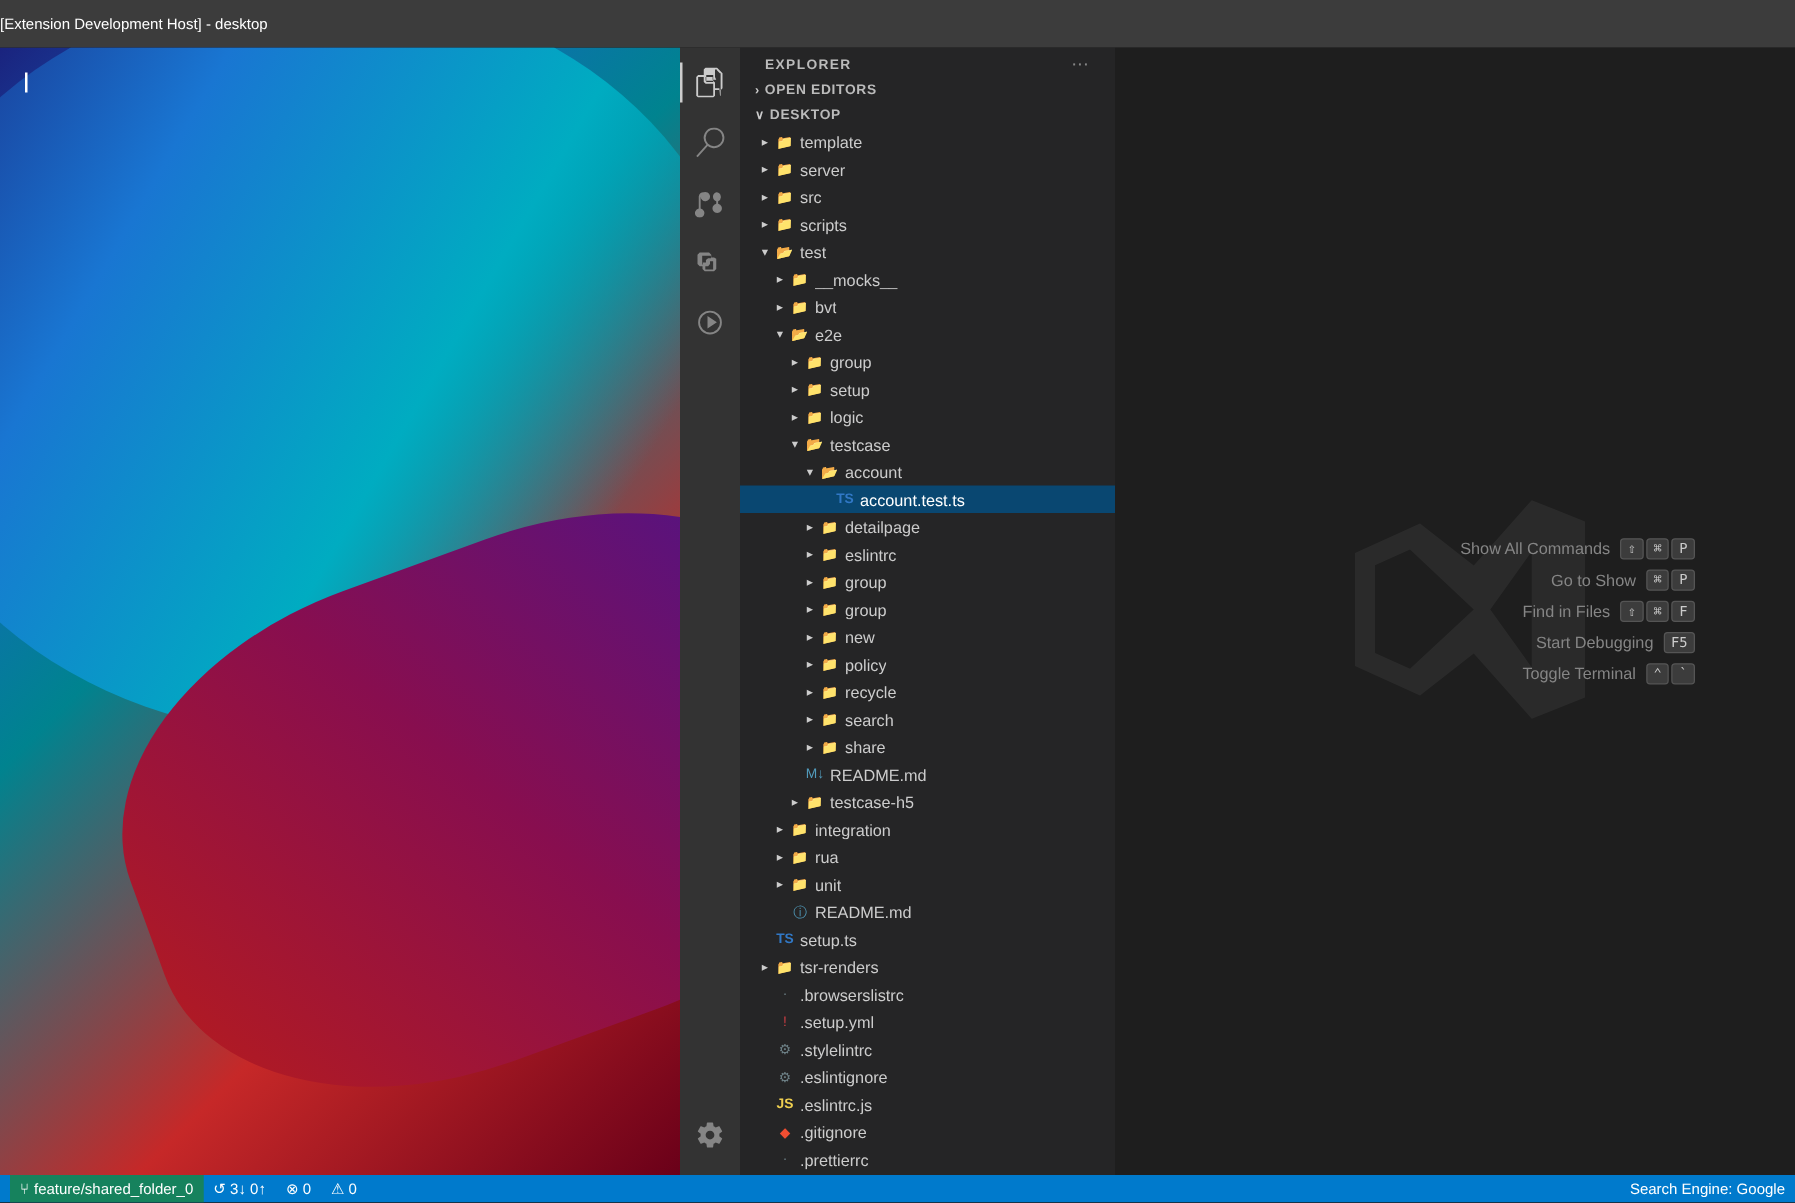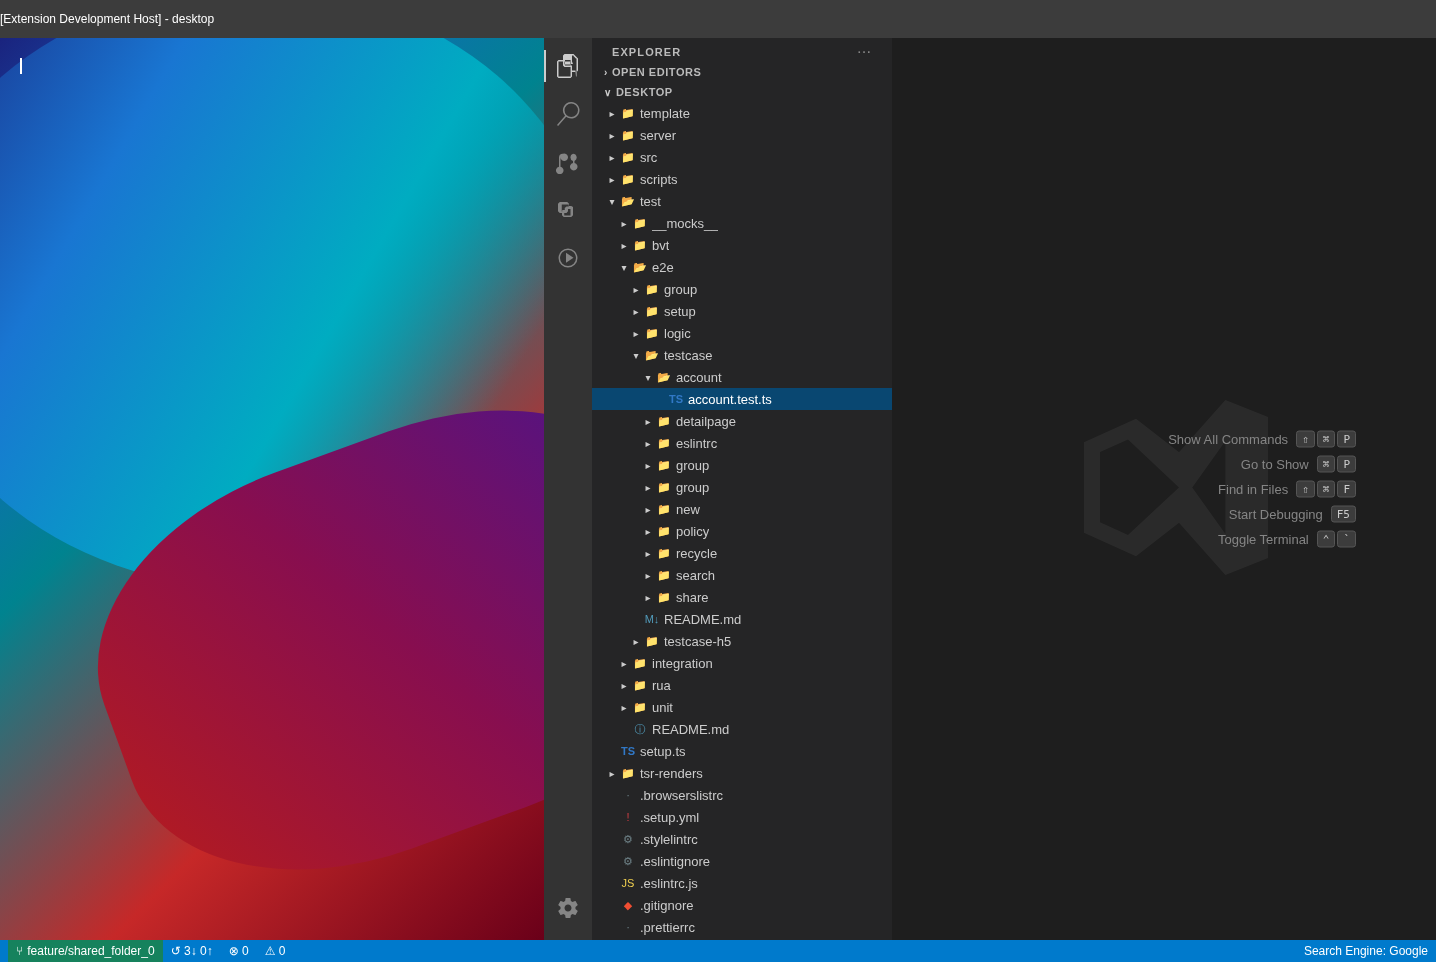--- a/index.html
+++ b/index.html
@@ -210,21 +210,21 @@
       justify-content: center;
     }
     .tree-item .label {
       overflow: hidden;
       text-overflow: ellipsis;
     }
 
     
     .icon-folder { color: #e8ab52; }
     .icon-ts { color: #3178c6; font-size: 10px; font-weight: bold; }
-    .icon-js { color: #f0d050; font-size: 10px; font-weight: normal; }
+    .icon-js { color: #f0d050; font-size: 10px; font-weight: bold; }
     .icon-md { color: #519aba; }
     .icon-config { color: #6d8086; }
     .icon-git { color: #f14e32; }
     .icon-yaml { color: #cc3e44; }
     .icon-info { color: #519aba; }
 
     
     .editor-area {
       flex: 1;
       background: #1e1e1e;

